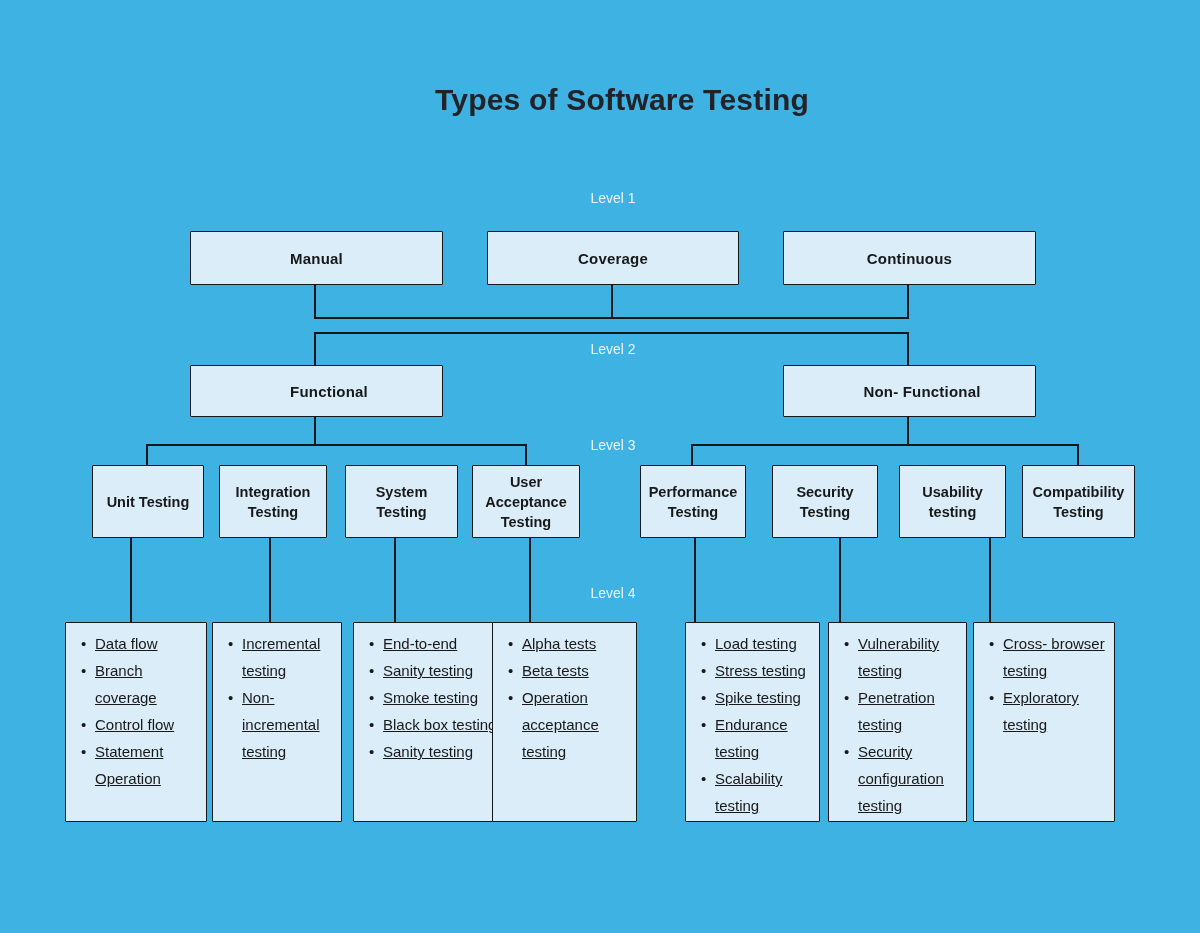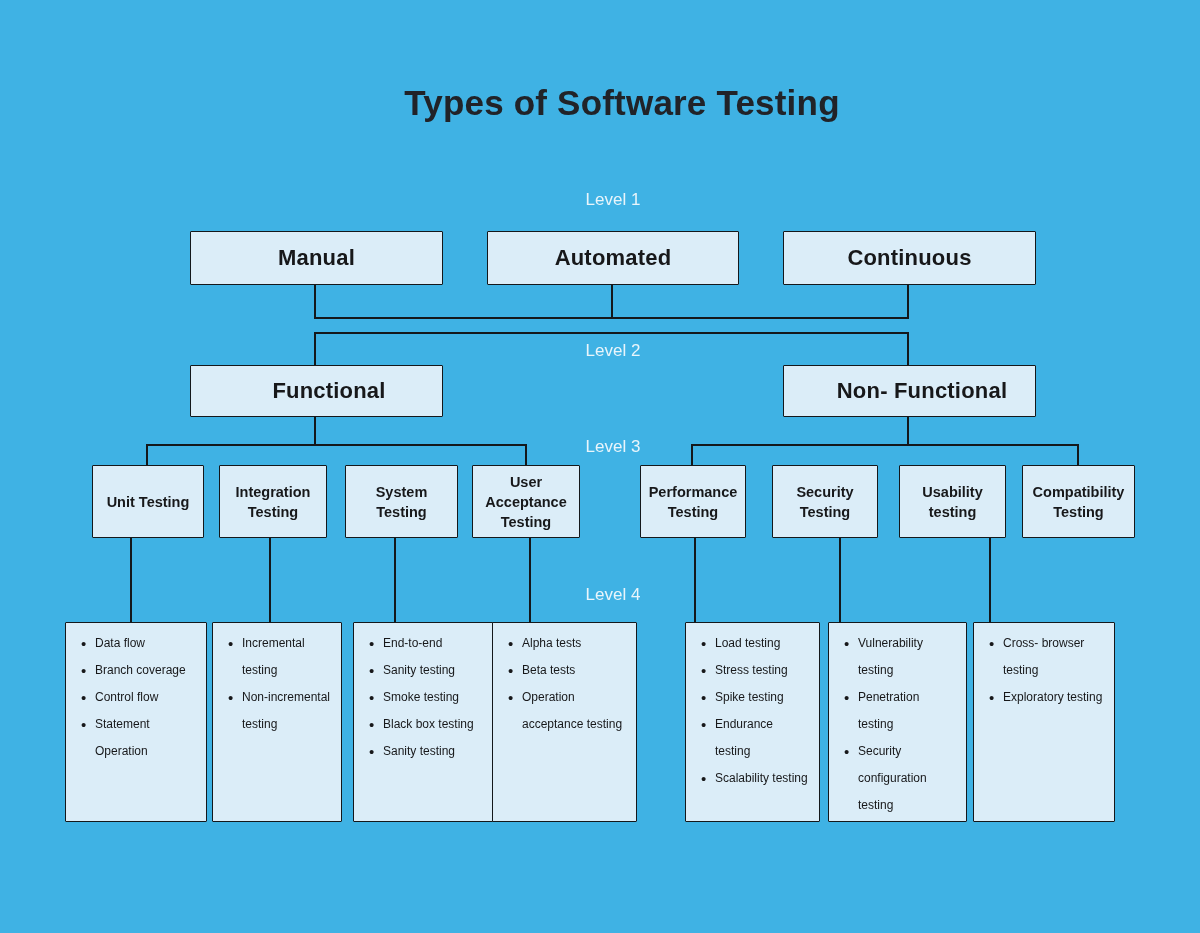--- a/index.html
+++ b/index.html
@@ -1,33 +1,33 @@
 <!DOCTYPE html>
 <html><head>
 <meta charset="utf-8">
 <style>
   html,body{margin:0;padding:0;}
   body{font-family:"Liberation Sans","DejaVu Sans",sans-serif;background:#3FB2E4;}
   .canvas{position:relative;width:1200px;height:933px;background:#3FB2E4;overflow:hidden;}
 
   .title{position:absolute;top:83px;left:622px;transform:translateX(-50%);
-         margin:0;font-size:35px;font-weight:700;color:#212328;white-space:nowrap;
+         margin:0;font-size:30px;font-weight:700;color:#212328;white-space:nowrap;
          letter-spacing:.2px;}
 
   .lvl-label{position:absolute;left:613px;transform:translateX(-50%);
-             font-size:17px;font-weight:500;color:#E9F5FB;white-space:nowrap;}
+             font-size:14px;font-weight:500;color:#E9F5FB;white-space:nowrap;}
 
   .box{position:absolute;background:#DBEDF8;border:1.6px solid #14181B;border-radius:1px;
        box-sizing:border-box;display:flex;align-items:center;justify-content:center;
        color:#17181A;text-align:center;}
-  .box-l12{height:54px;font-size:22px;font-weight:700;letter-spacing:.2px;}
+  .box-l12{height:54px;font-size:15px;font-weight:700;letter-spacing:.2px;}
   .box-l2{height:52px;padding-left:25px;}
   .box-l3{top:465px;height:73px;font-size:14.5px;font-weight:700;line-height:1.38;padding:2px 5px;}
   .box-l4{top:622px;height:200px;align-items:flex-start;justify-content:flex-start;
-          text-align:left;font-size:12px;font-weight:400;padding:7px 8px 4px 0;}
+          text-align:left;font-size:15px;font-weight:400;padding:7px 8px 4px 0;text-decoration:underline;}
 
   .box-l4 ul{margin:0;padding:0 0 0 12px;list-style:none;}
   .box-l4 li{position:relative;padding-left:17px;line-height:27px;}
   .box-l4 li::before{content:"\2022";position:absolute;left:3px;top:0;
                      font-size:15px;color:#17181A;}
 
   .ln{position:absolute;background:#14181B;}
   .v{width:2px;}
   .h{height:2px;}
 </style>
@@ -37,21 +37,21 @@
 <div class="canvas">
 
   <h1 class="title">Types of Software Testing</h1>
 
   <div class="lvl-label" style="top:190px">Level 1</div>
   <div class="lvl-label" style="top:341px">Level 2</div>
   <div class="lvl-label" style="top:437px">Level 3</div>
   <div class="lvl-label" style="top:585px">Level 4</div>
 
   <div class="box box-l12" style="left:190px;top:231px;width:253px">Manual</div>
-  <div class="box box-l12" style="left:487px;top:231px;width:252px">Automated</div>
+  <div class="box box-l12" style="left:487px;top:231px;width:252px">Coverage</div>
   <div class="box box-l12" style="left:783px;top:231px;width:253px">Continuous</div>
 
   <i class="ln v" style="left:314px;top:284px;height:35px"></i>
   <i class="ln v" style="left:611px;top:284px;height:35px"></i>
   <i class="ln v" style="left:907px;top:284px;height:35px"></i>
   <i class="ln h" style="left:314px;top:317px;width:595px"></i>
   <i class="ln h" style="left:314px;top:332px;width:595px"></i>
   <i class="ln v" style="left:314px;top:332px;height:34px"></i>
   <i class="ln v" style="left:907px;top:332px;height:34px"></i>
 

